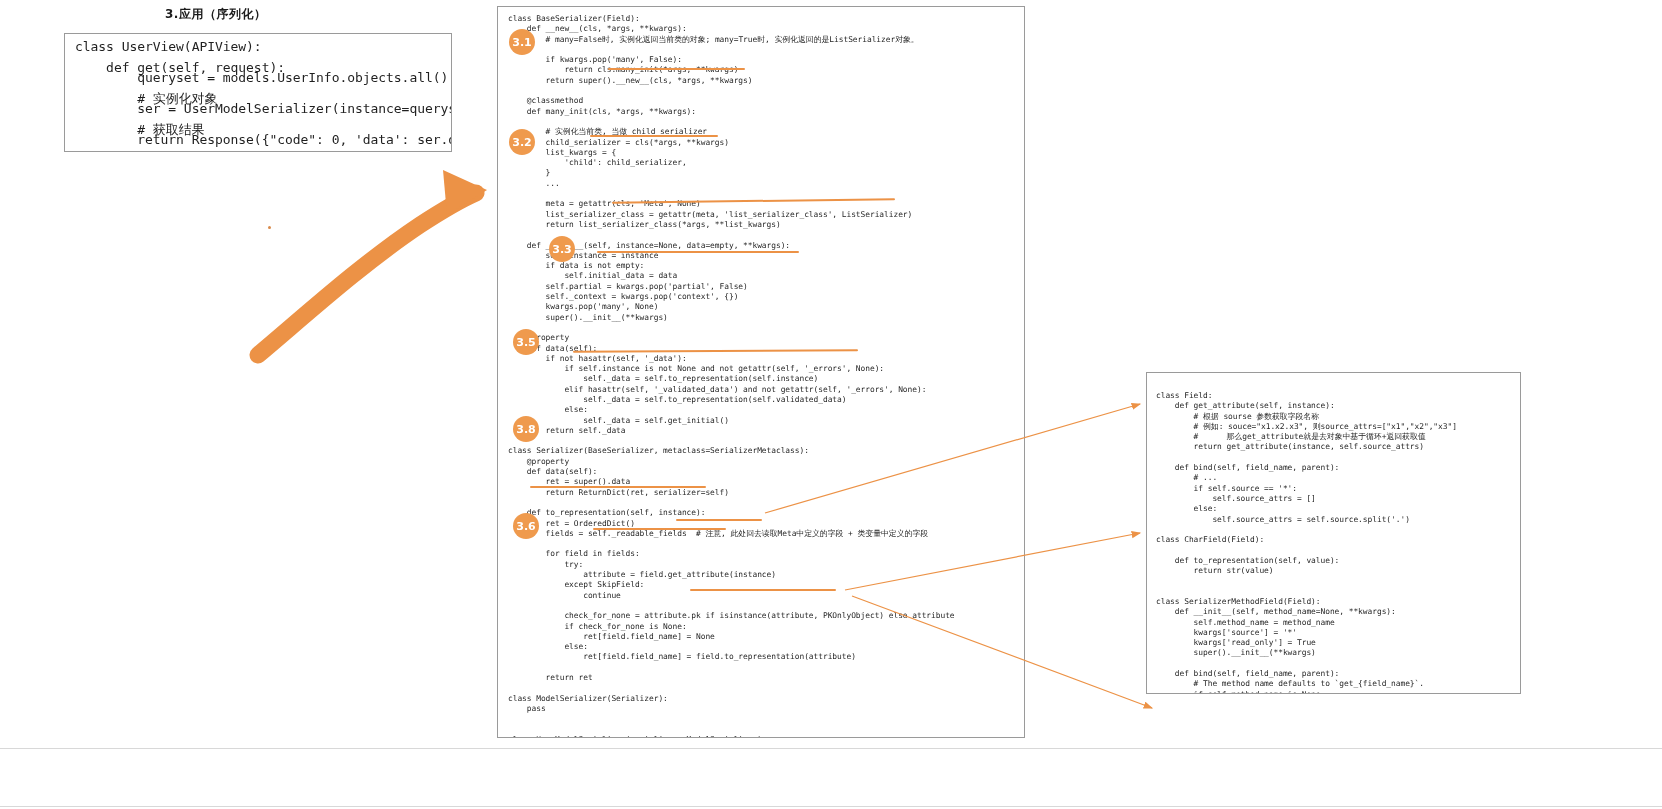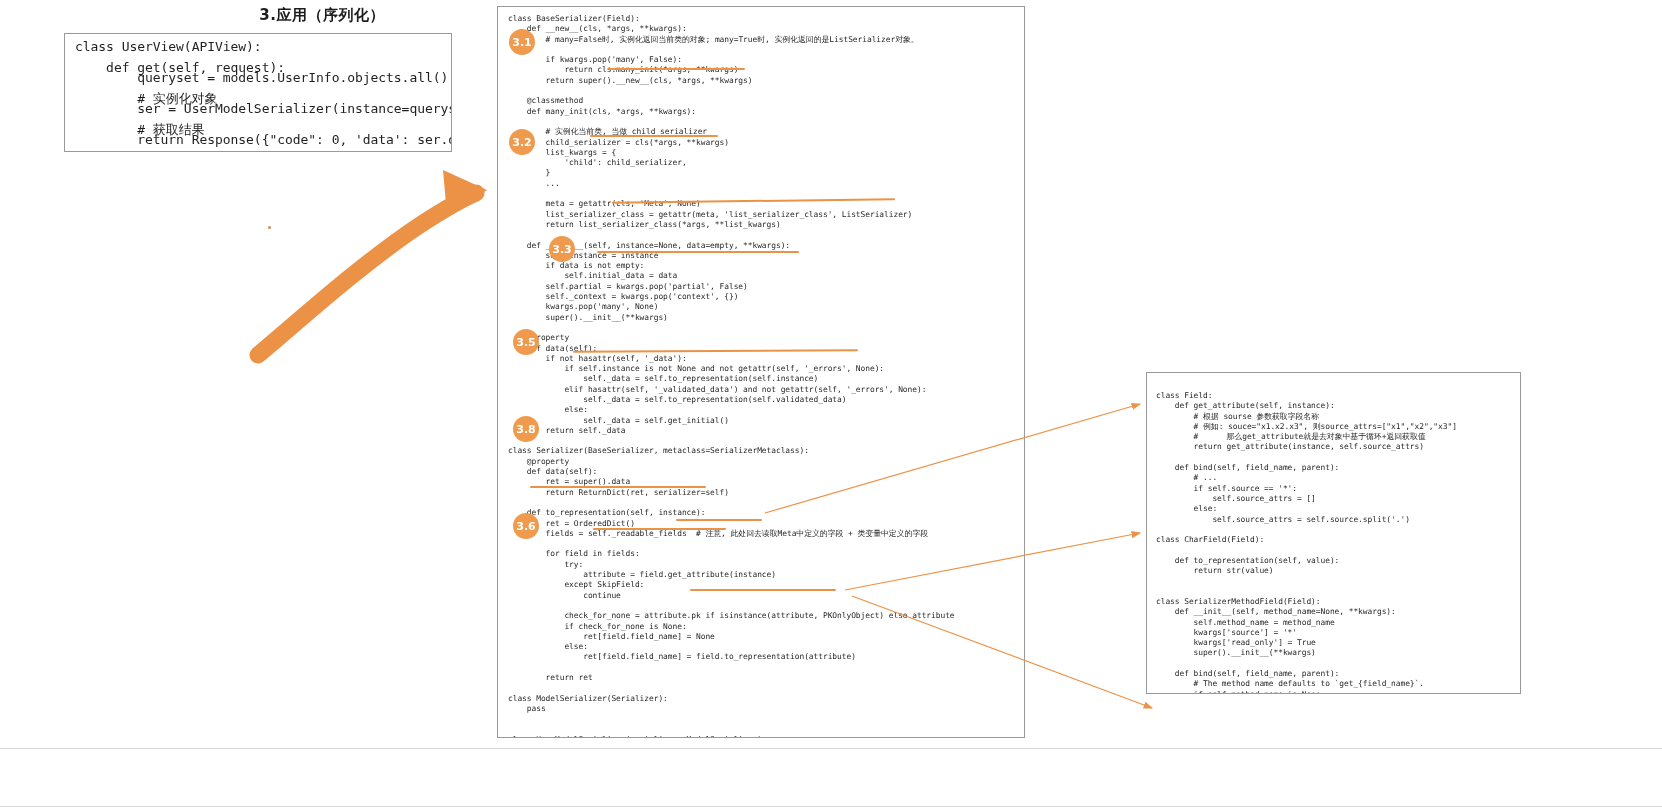--- a/index.html
+++ b/index.html
@@ -10,23 +10,23 @@
     position:relative;
     overflow:hidden;
   }
   .stage{position:absolute;left:0;top:0;width:1662px;height:809px;}
 
   
   .section-title{
     position:absolute;
     left:165px; top:6px;
     width:220px;
-    text-align:right;
+    text-align:left;
     font-family:"DejaVu Sans", sans-serif;
-    font-size:15px;
+    font-size:12px;
     font-weight:bold;
     color:#1c1c1c;
     letter-spacing:.5px;
   }
 
   
   .panel{
     position:absolute;
     border:1px solid #9a9a9a;
     background:#ffffff;

